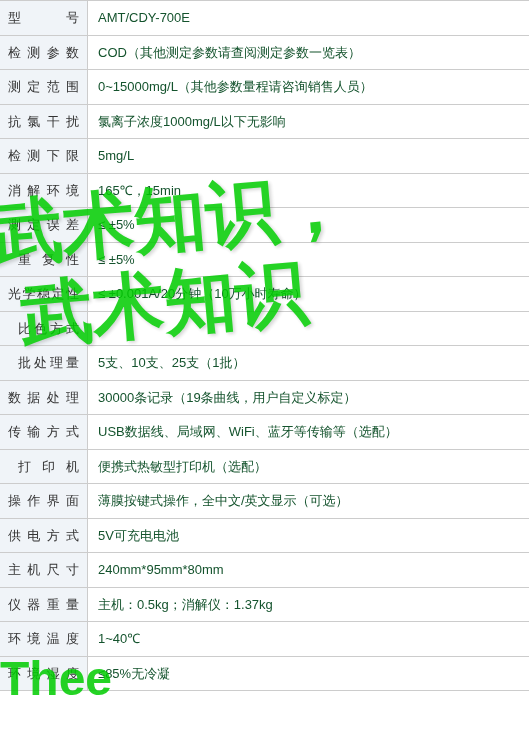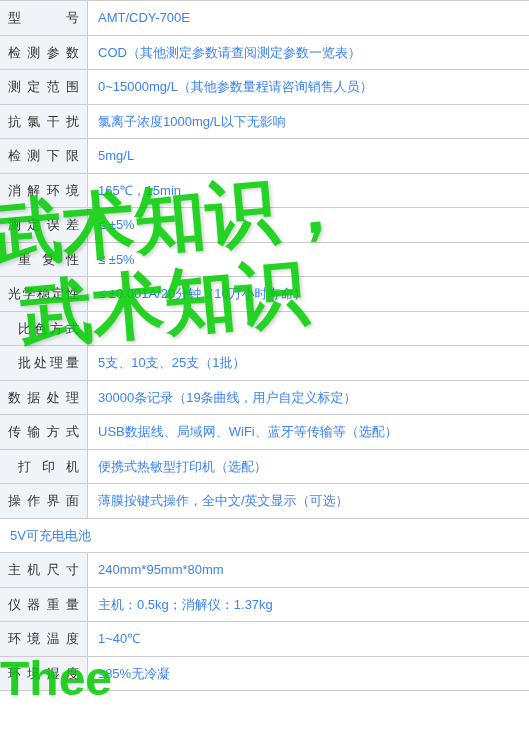--- a/index.html
+++ b/index.html
@@ -40,21 +40,21 @@
       color: #333;
       font-size: 13px;
       line-height: 1.5;
       text-align: justify;
       text-align-last: justify;
     }
 
     .cell-value {
       flex: 1;
       padding: 7px 10px;
-      color: #3b82f6;
+      color: #14532d;
       font-size: 13px;
       line-height: 1.5;
       background: #fff;
     }
 
     .cell-label.indented {
       padding-left: 18px;
     }
 
     
@@ -172,20 +172,21 @@
     </div>
     <div class="table-row">
       <div class="cell-label indented">打印机</div>
       <div class="cell-value">便携式热敏型打印机（选配）</div>
     </div>
     <div class="table-row">
       <div class="cell-label">操作界面</div>
       <div class="cell-value">薄膜按键式操作，全中文/英文显示（可选）</div>
     </div>
     <div class="table-row">
+      <div class="cell-label">供电方式</div>
       <div class="cell-value">5V可充电电池</div>
     </div>
     <div class="table-row">
       <div class="cell-label">主机尺寸</div>
       <div class="cell-value">240mm*95mm*80mm</div>
     </div>
     <div class="table-row">
       <div class="cell-label">仪器重量</div>
       <div class="cell-value">主机：0.5kg；消解仪：1.37kg</div>
     </div>

